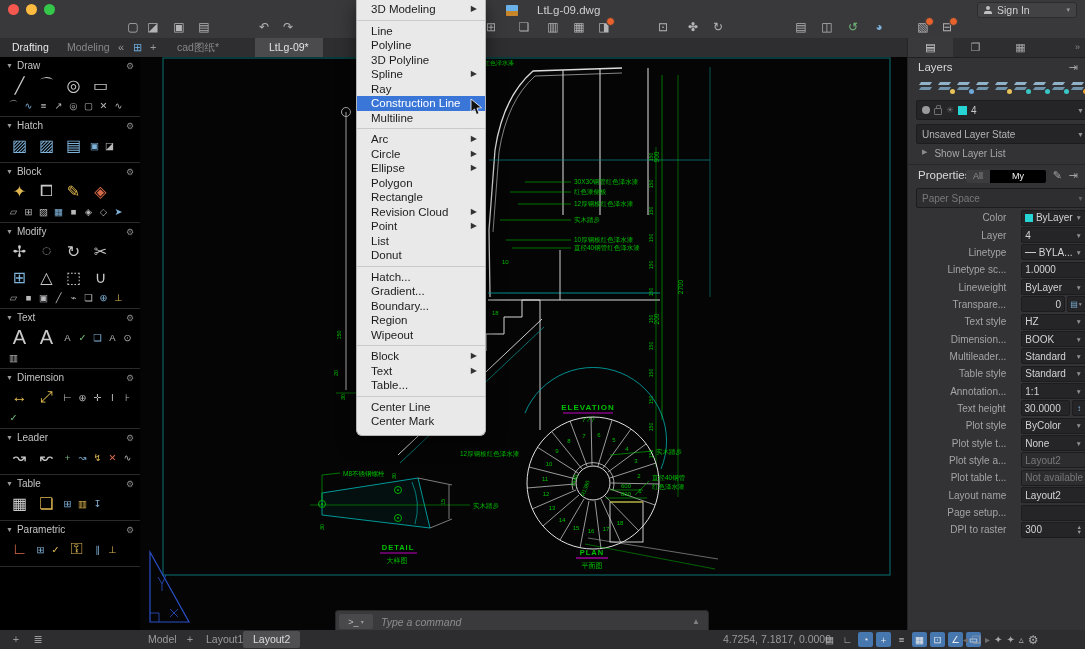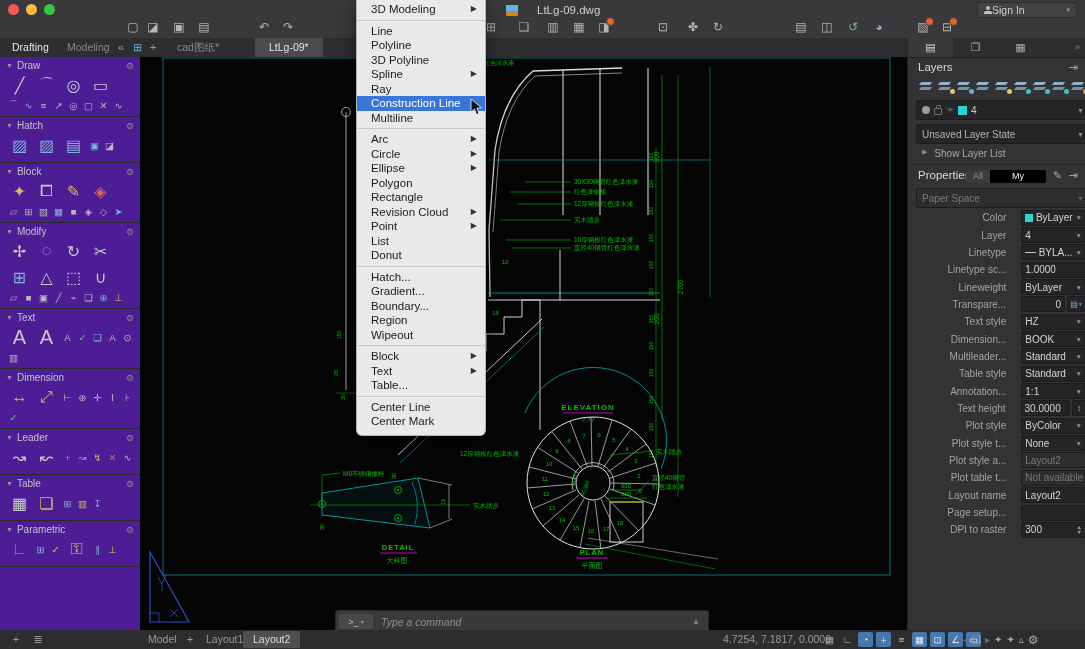--- a/index.html
+++ b/index.html
@@ -6,32 +6,32 @@
   body{width:1085px;height:649px;position:relative;overflow:hidden;background:#333336;
        font-family:"Liberation Sans",sans-serif;-webkit-font-smoothing:antialiased;color:#c9c9c9}
   
   #titlebar{position:absolute;left:0;top:0;width:1085px;height:38px;background:#39393b;border-bottom:1px solid #242426}
   .tl{position:absolute;top:4px;width:11px;height:11px;border-radius:50%}
   .ticon{position:absolute;top:20px;width:18px;height:15px;font-size:12px;line-height:15px;text-align:center;color:#b4b4b6}
   .ticon .dot{position:absolute;right:-2px;top:-3px;width:7px;height:7px;border-radius:50%;background:#e8622d;border:1px solid #39393b}
   #doctitle{position:absolute;left:506px;top:3px;height:14px;display:flex;align-items:center;gap:19px;font-size:11.5px;color:#cfcfcf}
   #appicon{width:12px;height:11px;background:linear-gradient(180deg,#6ab0e8 55%,#c8862a 55%);border-radius:1px}
   #signin{position:absolute;right:8px;top:2px;width:86px;height:14px;background:#424244;border:1px solid #2c2c2e;border-radius:3px;
-          display:flex;align-items:center;padding:0 6px;font-size:10.5px;color:#cfcfcf}
+          display:flex;align-items:center;gap:5px;padding:0 6px;font-size:10.5px;color:#cfcfcf}
   .person{width:8px;height:8px;position:relative}
   .person::before{content:"";position:absolute;left:2px;top:0;width:4px;height:4px;border-radius:50%;background:#c0c0c0}
   .person::after{content:"";position:absolute;left:0;top:4.5px;width:8px;height:3.5px;border-radius:2px 2px 0 0;background:#c0c0c0}
   .ddv{font-size:7px;color:#9a9a9a;margin-left:auto}
   
   #tabbar{position:absolute;left:0;top:38px;width:907px;height:19px;background:#2e2e30;border-bottom:1px solid #202022;font-size:10.5px}
   .wtab{position:absolute;top:0;height:19px;line-height:19px;padding:0 12px}
   .ftab{position:absolute;top:0;height:19px;line-height:19px;padding:0 14px;color:#b9b9b9}
   .tbicon{position:absolute;top:2px;height:15px;line-height:15px;color:#9a9a9a;font-size:11px}
   
-  #leftpanel{position:absolute;left:0;top:57px;width:140px;height:573px;background:#4c1d95;border-right:2px solid #ec4899;overflow:hidden}
+  #leftpanel{position:absolute;left:0;top:57px;width:140px;height:573px;background:#000000;border-right:2px solid #ec4899;overflow:hidden}
   .sec{border-bottom:1px solid #2a2a2c;padding:2px 4px 4px 6px}
   .sechead{display:flex;align-items:center;height:13px;font-size:10px;color:#c4c4c6}
   .sechead .tri{font-size:7px;color:#9a9a9a;margin-right:4px}
   .sechead .gear{margin-left:auto;font-size:9px;color:#87878a;margin-right:2px}
   .bigrow,.smallrow{display:flex;flex-wrap:wrap;align-items:center}
   .bi{width:27px;height:26px;display:flex;align-items:center;justify-content:center;font-size:16px;color:#c9c9c9}
   .si{width:15px;height:14px;display:flex;align-items:center;justify-content:center;font-size:9.5px;color:#b9b9bb}
   .blue{color:#7fb2d9}.yel{color:#e0b84f}.red{color:#d86a4a}
   
   #canvas{position:absolute;left:140px;top:57px;width:891px;height:573px;background:#050505}

